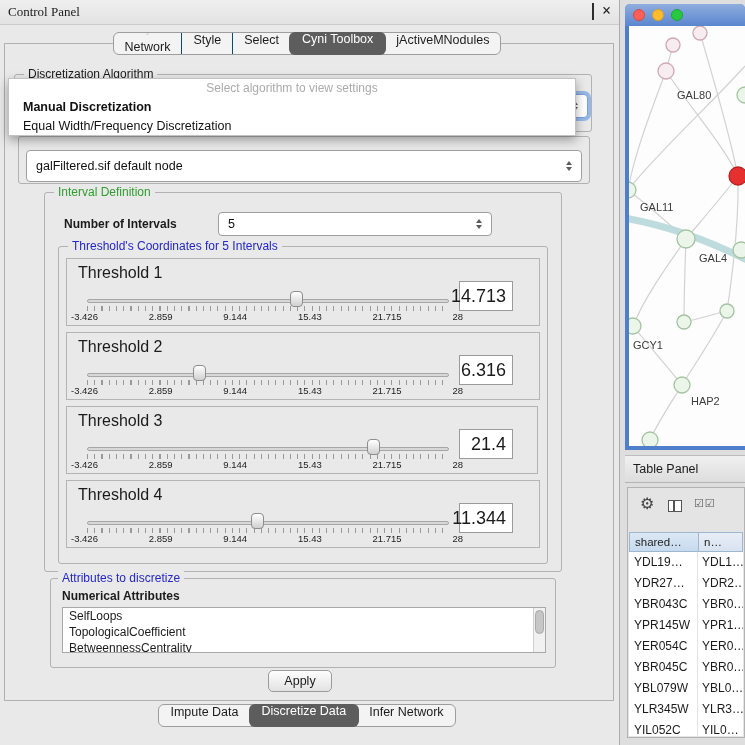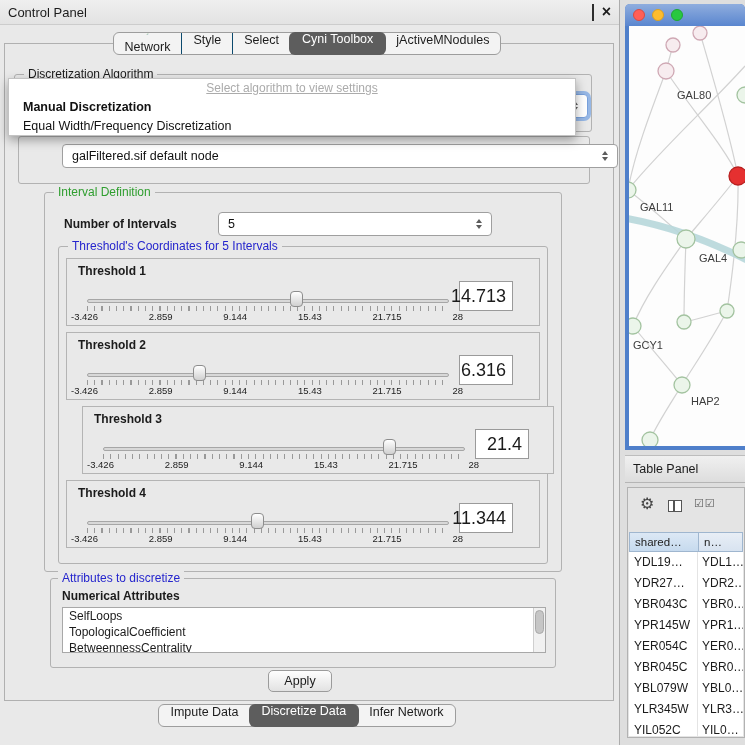--- a/index.html
+++ b/index.html
@@ -8,21 +8,21 @@
     width:745px; height:745px; position:relative; overflow:hidden;
     background:#dedede; font-family:"Liberation Sans", sans-serif; color:#1b1b1b;
   }
   .abs { position:absolute; }
 
   
   #control-panel { position:absolute; left:0; top:0; width:620px; height:745px;
     background:#e9e9e9; border-right:1px solid #acacac; }
   .titlebar { position:absolute; left:0; top:0; width:100%; height:24px;
     display:flex; align-items:center; padding:12px 8px; font-size:13px;
-    background:linear-gradient(#efefef,#e3e3e3); border-bottom:1px solid #cccccc; }
+    background:linear-gradient(#efefef,#e3e3e3); border-bottom:1px solid #cccccc;font-family:Liberation Serif, serif; }
   .ttl-btns { margin-left:auto; display:flex; align-items:center; gap:8px; }
   .float-icon { width:10px; height:10px; border:1.5px solid #2d2d2d; background:transparent; }
   .close-glyph { font-size:16px; font-weight:bold; line-height:10px; color:#1c1c1c; }
 
   .content-panel { position:absolute; left:4px; top:43px; width:610px; height:658px;
     border:1px solid #b0b0b0; background:#e9e9e9; }
 
   
   .tabwrap { position:absolute; left:0; right:5px; display:flex; justify-content:center; z-index:30; }
   .segbar { display:flex; align-items:stretch; height:23px; background:#f3f3f3;
@@ -42,27 +42,27 @@
   .combo { position:absolute; background:#ffffff; border:1px solid #9f9f9f; border-radius:4px;
     display:flex; align-items:center; padding:0 9px; font-size:12.5px; color:#101010; }
   .combo.focused { border-color:#79a1dc; box-shadow:0 0 0 3px rgba(106,157,228,.65); }
   .stepper { margin-left:auto; display:flex; flex-direction:column; gap:2px; align-items:center; padding-left:8px; }
   .tri-up { width:0; height:0; border-left:3.5px solid transparent; border-right:3.5px solid transparent; border-bottom:4.5px solid #5c5c5c; }
   .tri-down { width:0; height:0; border-left:3.5px solid transparent; border-right:3.5px solid transparent; border-top:4.5px solid #5c5c5c; }
 
   
   .popup { position:absolute; background:#ffffff; border:1px solid #c3c3c3;
     box-shadow:0 4px 10px rgba(0,0,0,.35); z-index:40; }
-  .popup-prompt { height:19px; line-height:19px; text-align:center; color:#ababab; font-size:12px;text-decoration:underline; }
+  .popup-prompt { height:19px; line-height:19px; text-align:center; color:#ababab; font-size:12px; }
   .popup-opt { height:19px; line-height:19px; padding-left:14px; font-size:12.5px; color:#111; }
   .popup-opt.bold { font-weight:bold; }
 
   
   .tpanel { position:absolute; border:1px solid #b4b4b4; background:#e9e9e9; }
-  .tp-label { position:absolute; left:11px; top:5px; font-size:12px; font-weight:bold; }
+  .tp-label { position:absolute; left:11px; top:5px; font-size:16px; font-weight:normal; }
   .slider { position:absolute; left:20px; top:30px; width:362px; height:26px; }
   .track { position:absolute; left:0; right:0; top:10px; height:4px; background:#d8d8d8;
     border:1px solid #a6a6a6; border-radius:2px; }
   .ticks { position:absolute; left:0; right:0; top:17px; height:5px;
     background-image:repeating-linear-gradient(to right,#999 0 1px,transparent 1px 7.25px); }
   .thumb { position:absolute; top:2px; width:13px; height:16px; margin-left:-6px;
     background:linear-gradient(#ffffff,#d0d0d0); border:1px solid #8d8d8d; border-radius:4px; }
   .scale-row { position:absolute; left:4px; top:52px; width:392px; display:flex;
     justify-content:space-between; font-size:9.5px; color:#222; }
   .valbox { position:absolute; left:392px; top:22px; width:54px; height:30px; background:#fff;
@@ -163,21 +163,21 @@
   </div>
 
   <div class="popup" style="left:8px; top:78px; width:568px; height:58px;">
     <div class="popup-prompt">Select algorithm to view settings</div>
     <div class="popup-opt bold">Manual Discretization</div>
     <div class="popup-opt">Equal Width/Frequency Discretization</div>
   </div>
 
   <div class="group" style="left:18px; top:136px; width:572px; height:48px;"></div>
   <div class="gtitle" style="left:26px; top:120px;margin-left:30px;">Table Data</div>
-  <div class="combo" style="left:26px; top:144px; width:556px; height:24px;margin-left:36px;">
+  <div class="combo" style="left:26px; top:150px; width:556px; height:32px;">
     <span>galFiltered.sif default node</span>
     <span class="stepper">
       <span class="tri-up"></span>
       <span class="tri-down"></span>
     </span>
   </div>
 
   <div class="group" style="left:44px; top:192px; width:518px; height:380px;"></div>
   <div class="gtitle t-green" style="left:54px; top:185px;">Interval Definition</div>
 
@@ -224,21 +224,21 @@
     <span>-3.426</span>
         <span>2.859</span>
         <span>9.144</span>
         <span>15.43</span>
         <span>21.715</span>
         <span>28</span>
       </div>
     <div class="valbox">6.316</div>
   </div>
 
-  <div class="tpanel" style="left:82px; top:406px; width:472px; height:68px;">
+  <div class="tpanel" style="left:66px; top:406px; width:472px; height:68px;">
     <div class="tp-label">Threshold 3</div>
     <div class="slider">
       <div class="track"></div>
       <div class="ticks"></div>
       <div class="thumb" style="left: 78.9983%;"></div>
     </div>
     <div class="scale-row">
 
     <span>-3.426</span>
         <span>2.859</span>

